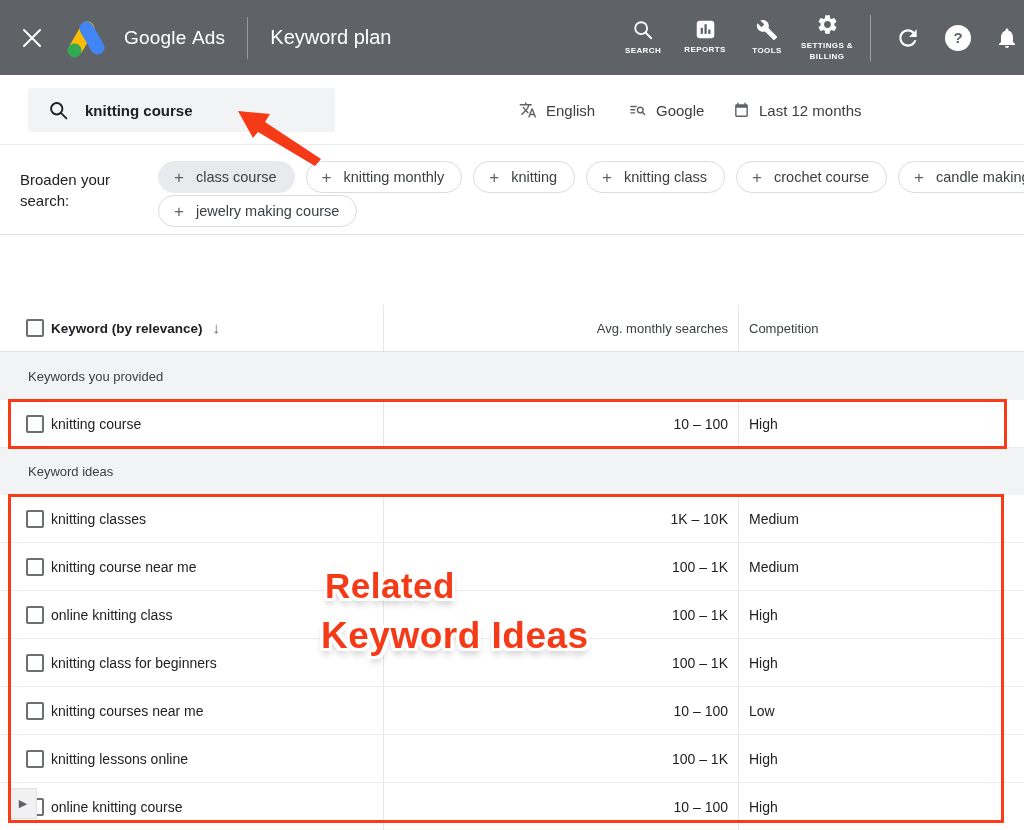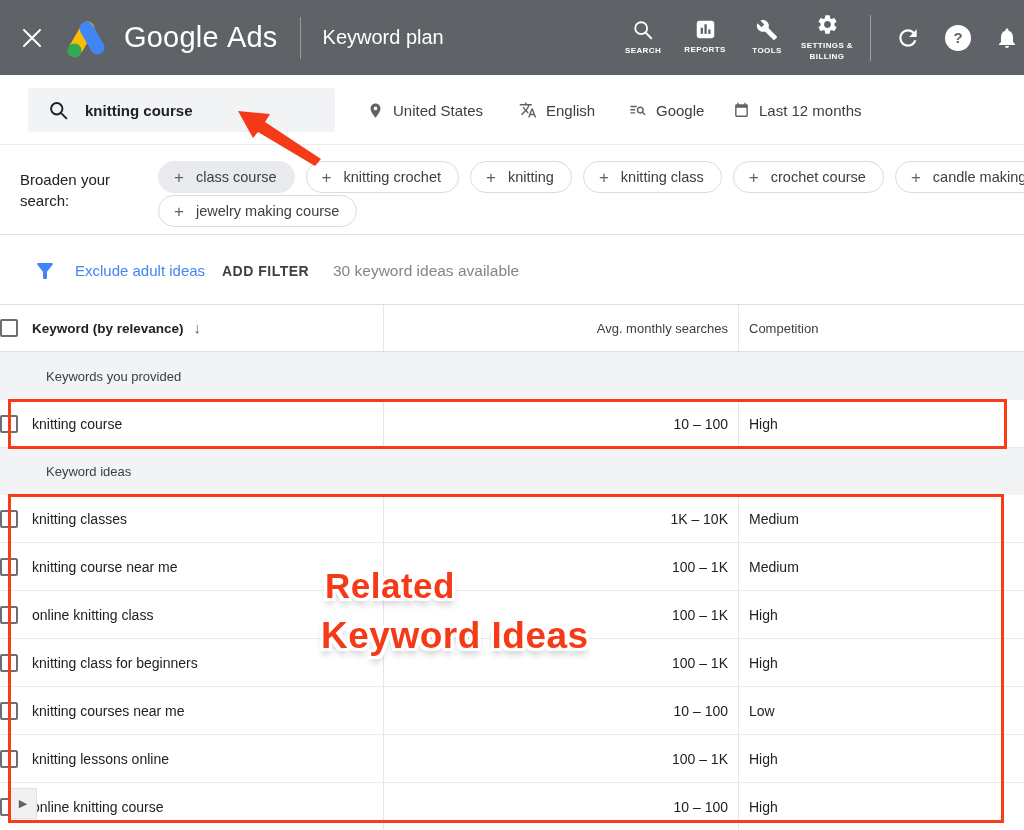--- a/index.html
+++ b/index.html
@@ -7,21 +7,21 @@
   .app {
     position:relative; width:1024px; height:830px; overflow:hidden;
     font-family:"Liberation Sans", sans-serif; background:#fff; color:#202124;
   }
 
   
   .topbar { position:absolute; top:0; left:0; width:1024px; height:75px; background:#5f6368; }
   .topbar-left { position:absolute; left:0; top:0; height:75px; display:flex; align-items:center; padding-left:22px; }
   .close-x { width:20px; height:20px; cursor:pointer; }
   .logo { margin-left:22px; }
-  .product-name { margin-left:14px; font-size:29px; font-weight:500; color:#fff; letter-spacing:.2px; white-space:nowrap; }
+  .product-name { margin-left:14px; font-size:19px; font-weight:500; color:#fff; letter-spacing:.2px; white-space:nowrap; }
   .product-name .ads { font-weight:400; }
   .tb-divider { width:1px; height:42px; background:rgba(255,255,255,.35); margin-left:22px; }
   .page-title { margin-left:22px; font-size:20px; font-weight:500; color:#fff; white-space:nowrap; }
 
   .topbar-nav { position:absolute; left:612px; top:0; height:75px; display:flex; align-items:center; }
   .nav-item { width:62px; display:flex; flex-direction:column; align-items:center; gap:5px; cursor:pointer; }
   .nav-item .nav-label { font-size:8px; font-weight:600; letter-spacing:.4px; color:#fff; text-align:center; line-height:1.35; }
 
   .topbar-right { position:absolute; left:870px; top:0; height:75px; display:flex; align-items:center; }
   .tb-divider2 { width:1px; height:46px; background:rgba(255,255,255,.4); }
@@ -51,29 +51,29 @@
   .excl-link { position:absolute; left:75px; top:0; height:69px; display:flex; align-items:center; font-size:15px; color:#4285f4; cursor:pointer; }
   .add-filter { position:absolute; left:222px; top:0; height:69px; display:flex; align-items:center; font-size:14px; font-weight:600; letter-spacing:.5px; color:#3c4043; cursor:pointer; }
   .ideas-count { position:absolute; left:333px; top:0; height:69px; display:flex; align-items:center; font-size:15.5px; color:#80868b; }
 
   
   .table { position:absolute; top:305px; left:0; width:1024px; }
   .trow, .thead { display:grid; grid-template-columns:383px 355px 1fr; background:#fff; }
   .thead { height:47px; border-bottom:1px solid #e0e0e0; }
   .trow { height:48px; border-bottom:1px solid #ebebeb; cursor:pointer; }
   .cell { display:flex; align-items:center; }
-  .c1 { gap:14px; }
+  .c1 { padding-left:26px; gap:7px; }
   .c2 { justify-content:flex-end; padding-right:10px; border-left:1px solid #e6e6e6; font-size:14px; color:#202124; }
   .c3 { padding-left:10px; border-left:1px solid #e6e6e6; font-size:14px; color:#202124;text-align:center; }
   .thead .c2, .thead .c3 { font-size:13px; color:#3c4043; }
   .checkbox { width:18px; height:18px; border:2px solid #6b6f73; border-radius:2px; background:#fff; flex:0 0 auto; cursor:pointer; }
   .th-kw { font-size:13.5px; font-weight:700; color:#202124; }
   .sort-arrow { margin-left:10px; font-size:15px; color:#5f6368; }
   .kw { font-size:14px; color:#202124; }
-  .band { height:48px; background:#f1f3f4; display:flex; align-items:center; padding-left:46px; font-size:13px; color:#3c4043; }
+  .band { height:48px; background:#f1f3f4; display:flex; align-items:center; padding-left:28px; font-size:13px; color:#3c4043; }
   .band.b2 { height:47px; }
 
   
   .redbox { position:absolute; border:3px solid #f93b17; z-index:5; pointer-events:none; }
   .redbox1 { left:8px; top:399px; width:999px; height:50px; }
   .redbox2 { left:8px; top:494px; width:996px; height:329px; }
   .arrow-svg { position:absolute; left:225px; top:100px; z-index:8; pointer-events:none; }
   .ann { position:absolute; z-index:8; font-weight:800; color:#f53a17; letter-spacing:.5px; pointer-events:none;
     text-shadow:-3px -3px 0 #fff, 3px -3px 0 #fff, -3px 3px 0 #fff, 3px 3px 0 #fff, 0 -3px 0 #fff, 0 3px 0 #fff, -3px 0 0 #fff, 3px 0 0 #fff, 0 6px 7px rgba(0,0,0,.28); }
   .ann1 { left:325px; top:566px; font-size:35px; }
@@ -152,26 +152,20 @@
   </div>
 
   <div class="search-row">
     <div class="search-pill">
       <svg width="21" height="21" viewBox="0 0 24 24">
           <circle cx="10" cy="10" r="6.5" stroke="#202124" stroke-width="2.2" fill="none"></circle>
           <path d="M15 15 L21 21" stroke="#202124" stroke-width="2.2" stroke-linecap="round"></path>
         </svg>
       <span class="query">knitting course</span>
     </div>
-    <div class="sfilter f-loc">
-      <svg width="17" height="17" viewBox="0 0 24 24">
-          <path fill="#5f6368" d="M12 2C8.13 2 5 5.13 5 9c0 5.25 7 13 7 13s7-7.75 7-13c0-3.87-3.13-7-7-7zm0 9.5c-1.38 0-2.5-1.12-2.5-2.5s1.12-2.5 2.5-2.5 2.5 1.12 2.5 2.5-1.12 2.5-2.5 2.5z"></path>
-        </svg>
-      <span>United States</span>
-    </div>
     <div class="sfilter f-lang">
       <svg width="18" height="18" viewBox="0 0 24 24">
           <path fill="#5f6368" d="M12.87 15.07l-2.54-2.51.03-.03c1.74-1.94 2.98-4.17 3.71-6.53H17V4h-7V2H8v2H1v1.99h11.17C11.5 7.92 10.44 9.75 9 11.35 8.07 10.32 7.3 9.19 6.69 8h-2c.73 1.63 1.73 3.17 2.98 4.56l-5.09 5.02L4 19l5-5 3.11 3.11.76-2.04zM18.5 10h-2L12 22h2l1.12-3h4.75L21 22h2l-4.5-12zm-2.62 7l1.62-4.33L19.12 17h-3.24z"></path>
         </svg>
       <span>English</span>
     </div>
     <div class="sfilter f-net">
       <svg width="19" height="19" viewBox="0 0 24 24">
           <path d="M3 7h8 M3 11h6 M3 15h6" stroke="#5f6368" stroke-width="1.8" fill="none"></path>
           <circle cx="15.5" cy="11.5" r="3.6" stroke="#5f6368" stroke-width="1.8" fill="none"></circle>
@@ -189,21 +183,21 @@
 
   <div class="broaden">
     <div class="broaden-label">Broaden your search:</div>
     <div class="chips-row chips-r1">
       <div class="chip active">
           <span class="plus">+</span>
           <span>class course</span>
         </div>
       <div class="chip">
           <span class="plus">+</span>
-          <span>knitting crochet</span>
+          <span>knitting monthly</span>
         </div>
       <div class="chip">
           <span class="plus">+</span>
           <span>knitting</span>
         </div>
       <div class="chip">
           <span class="plus">+</span>
           <span>knitting class</span>
         </div>
       <div class="chip">
@@ -216,28 +210,20 @@
         </div>
     </div>
     <div class="chips-row chips-r2">
       <div class="chip">
           <span class="plus">+</span>
           <span>jewelry making course</span>
         </div>
     </div>
   </div>
 
-  <div class="filterbar">
-    <svg class="funnel" width="24" height="24" viewBox="0 0 24 24">
-        <path fill="#4285f4" d="M4.25 5.61C6.27 8.2 10 13 10 13v6c0 .55.45 1 1 1h2c.55 0 1-.45 1-1v-6s3.72-4.8 5.74-7.39c.51-.66.04-1.61-.79-1.61H5.04c-.83 0-1.3.95-.79 1.61z"></path>
-      </svg>
-    <div class="excl-link">Exclude adult ideas</div>
-    <div class="add-filter">ADD FILTER</div>
-    <div class="ideas-count">30 keyword ideas available</div>
-  </div>
 
   <div class="table">
     <div class="thead">
       <div class="cell c1">
         <span class="checkbox"></span>
         <span><span class="th-kw">Keyword (by relevance)</span><span class="sort-arrow">↓</span></span>
       </div>
       <div class="cell c2">Avg. monthly searches</div>
       <div class="cell c3">Competition</div>
     </div>

